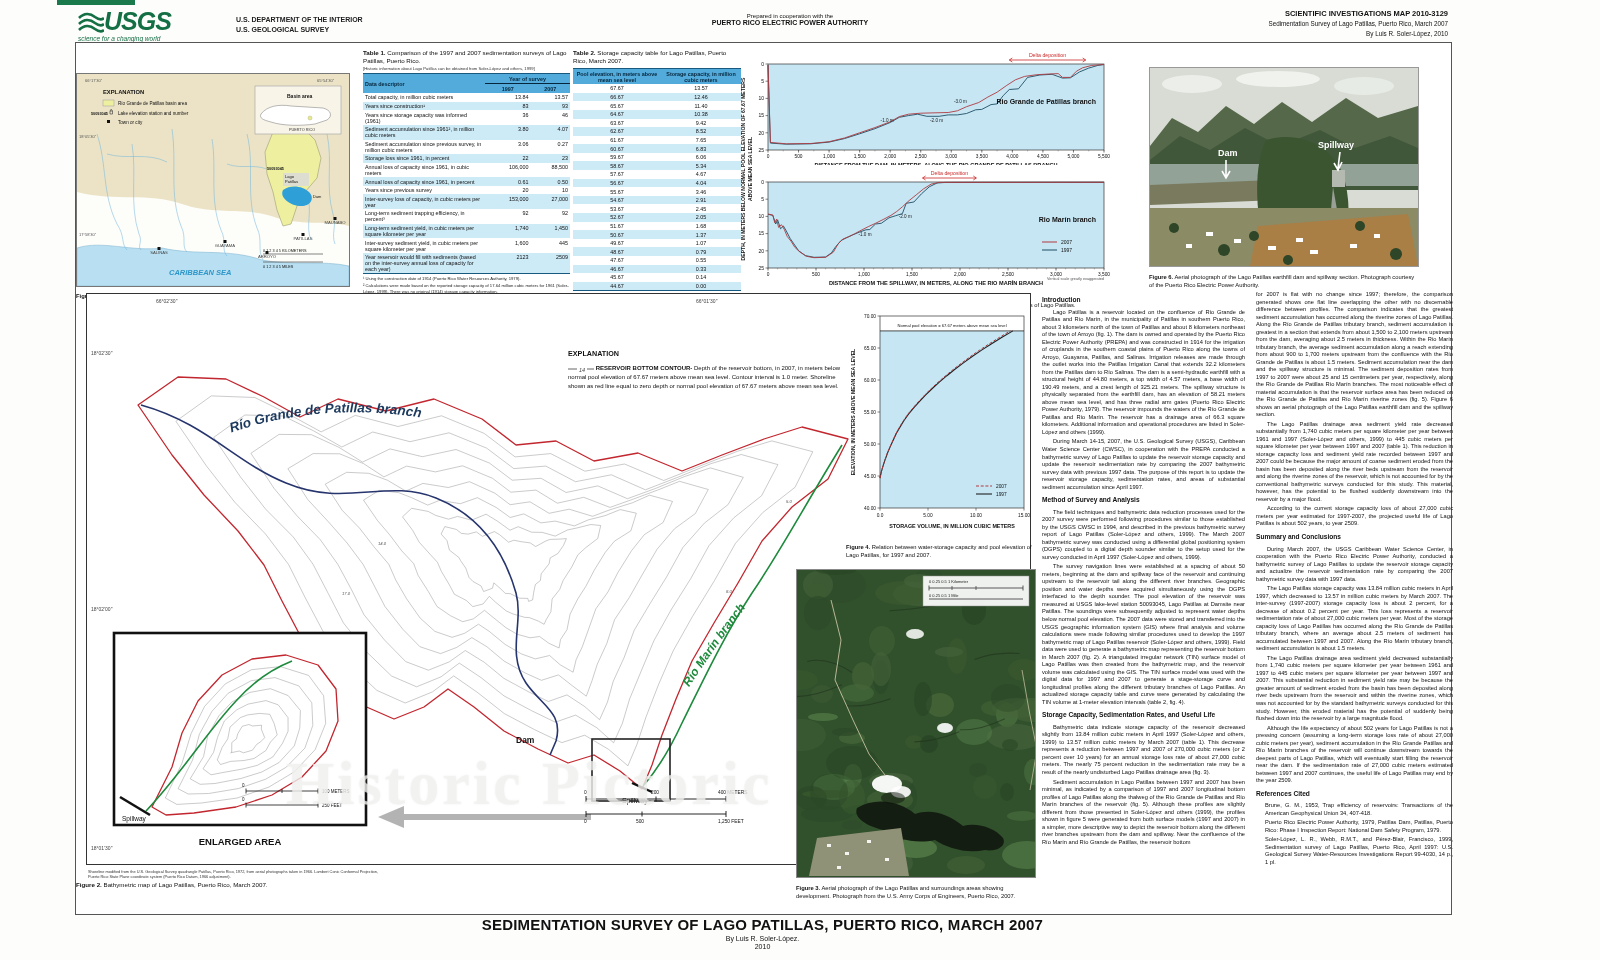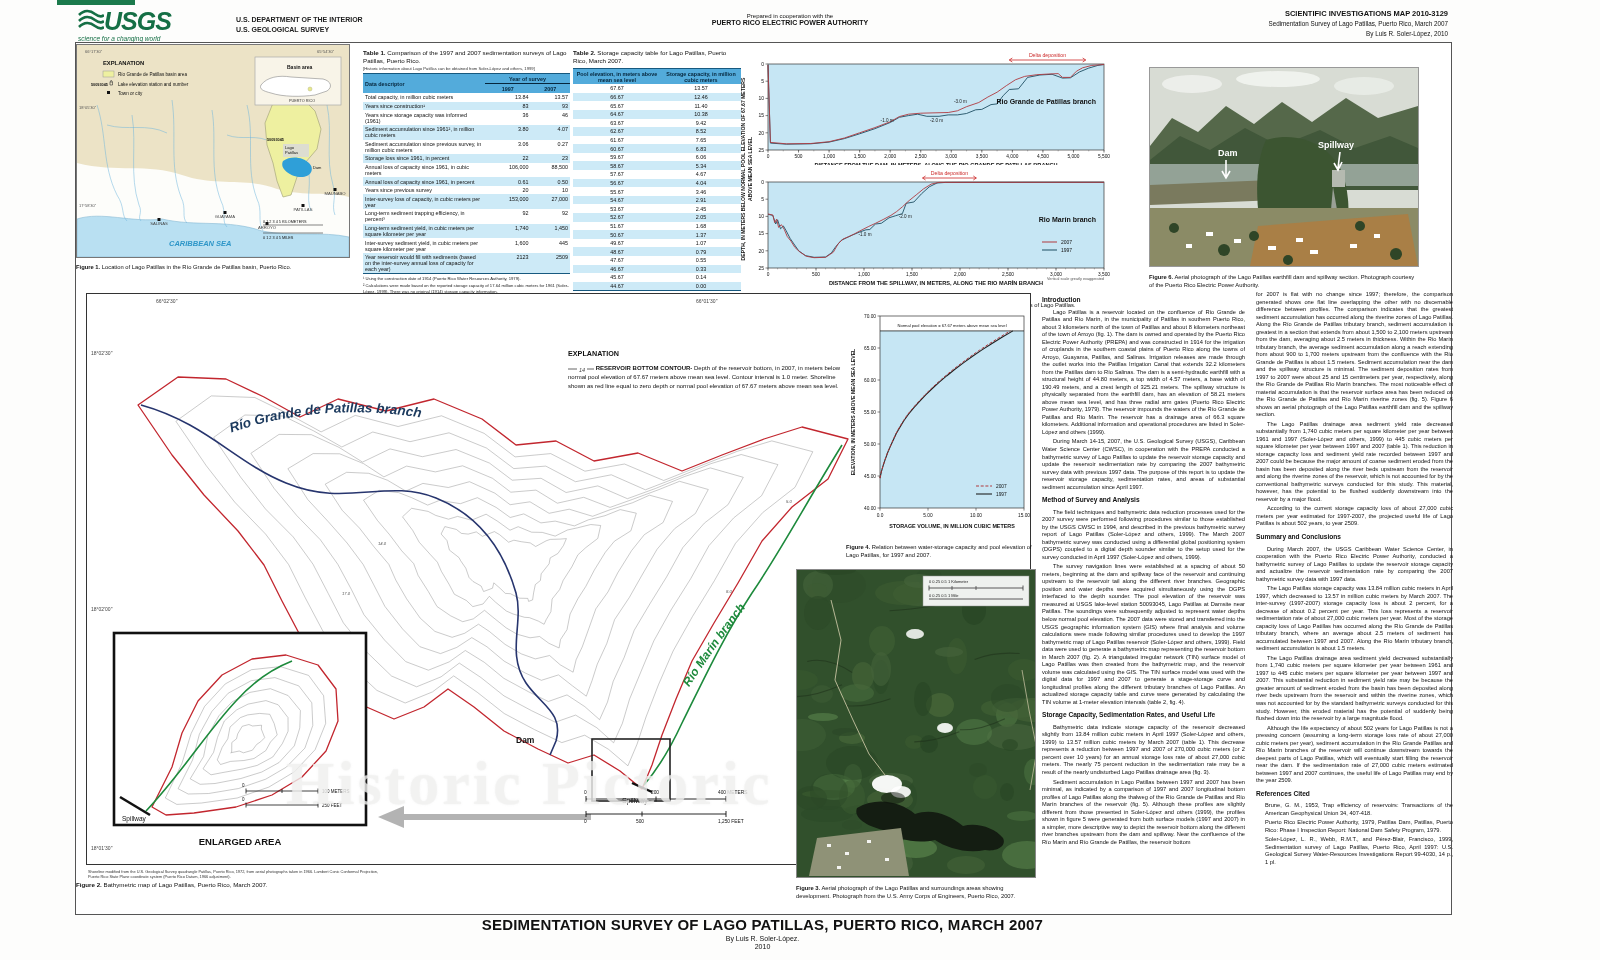--- a/index.html
+++ b/index.html
@@ -14,21 +14,21 @@
   .dept{position:absolute;left:236px;top:15px;font-size:7px;font-weight:bold;line-height:1.45;color:#222;}
   .coop{position:absolute;left:600px;top:13px;width:380px;text-align:center;}
   .coop .l1{font-size:6px;}
   .coop .l2{font-size:7px;font-weight:bold;}
   .pub{position:absolute;left:1048px;top:8px;width:400px;text-align:right;line-height:1.5;}
   .pub .l1{font-size:7.5px;font-weight:bold;text-align:right;}
   .pub .l2,.pub .l3{font-size:6.3px;}
   
   #frame{position:absolute;left:75px;top:42px;width:1375px;height:871px;border:1px solid #555;background:#fff;}
   
-  #fig1{left:0px;top:1px;width:272px;}
+  #fig1{left:0px;top:30px;width:272px;}
   #fig1 .cap{margin-top:2px;}
   .cap{font-size:5.8px;line-height:1.3;color:#111;}
   .cap b{font-weight:bold;}
   
   #table1{left:287px;top:6px;width:207px;}
   #table2{left:497px;top:6px;width:168px;}
   .ttitle{font-size:6.2px;line-height:1.3;margin-bottom:1px;}
   .tnote{font-size:4.2px;color:#333;margin:1px 0 2px 0;}
   table.dtab{border-collapse:collapse;width:100%;font-size:5.4px;border-top:1.6px solid #17597f;border-bottom:1.4px solid #17597f;}
   table.dtab th{background:#53abdb;color:#06263c;font-weight:bold;padding:1.5px 2px;text-align:center;font-size:5.4px;}
@@ -74,21 +74,21 @@
   #watermark{position:absolute;left:286px;top:748px;font-family:"Liberation Serif",serif;font-weight:bold;font-size:62px;color:rgba(242,242,240,0.75);letter-spacing:3px;white-space:nowrap;z-index:60;pointer-events:none;text-shadow:0 0 2px rgba(200,200,200,0.25);}
   svg text{font-family:"Liberation Sans",sans-serif;}
 </style>
 </head>
 <body>
 
 <div class="poster">
 
   <div class="greenbar"></div>
   <div class="usgs">
-    <div style="display:flex;align-items:flex-start;">
+    <div style="display:flex;align-items:flex-end;">
       <svg width="26" height="22" viewBox="0 0 26 22">
         <path d="M1,6 C6,1 12,1 17,5 C21,8 24,8 26,6" fill="none" stroke="#156f45" stroke-width="2.6"></path>
         <path d="M1,12 C6,7 12,7 17,11 C21,14 24,14 26,12" fill="none" stroke="#156f45" stroke-width="2.6"></path>
         <path d="M1,18 C6,13 12,13 17,17 C21,20 24,20 26,18" fill="none" stroke="#156f45" stroke-width="2.6"></path>
       </svg>
       <span class="word">USGS</span>
     </div>
     <div class="tag">science for a changing world</div>
   </div>
   <div class="dept">

